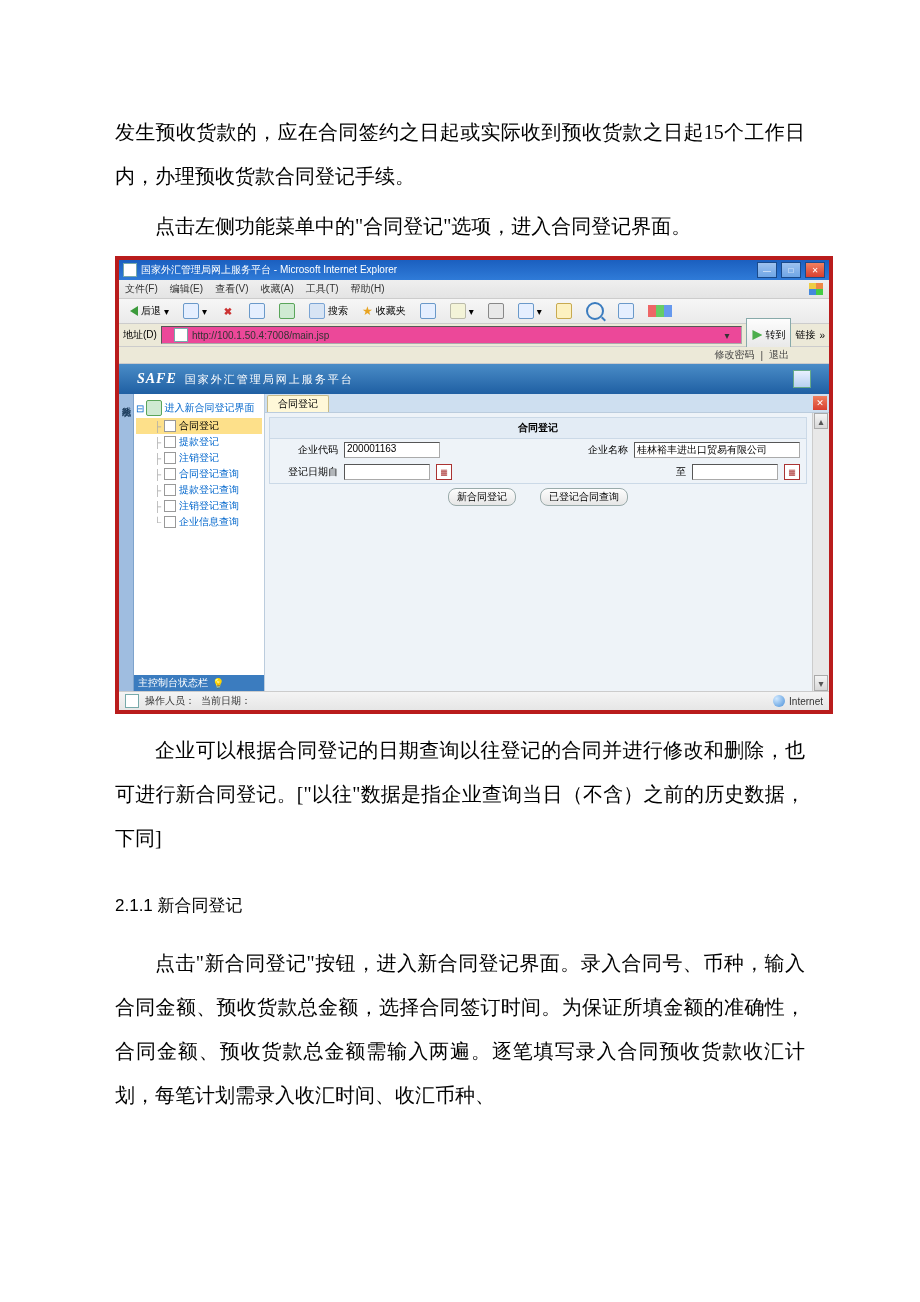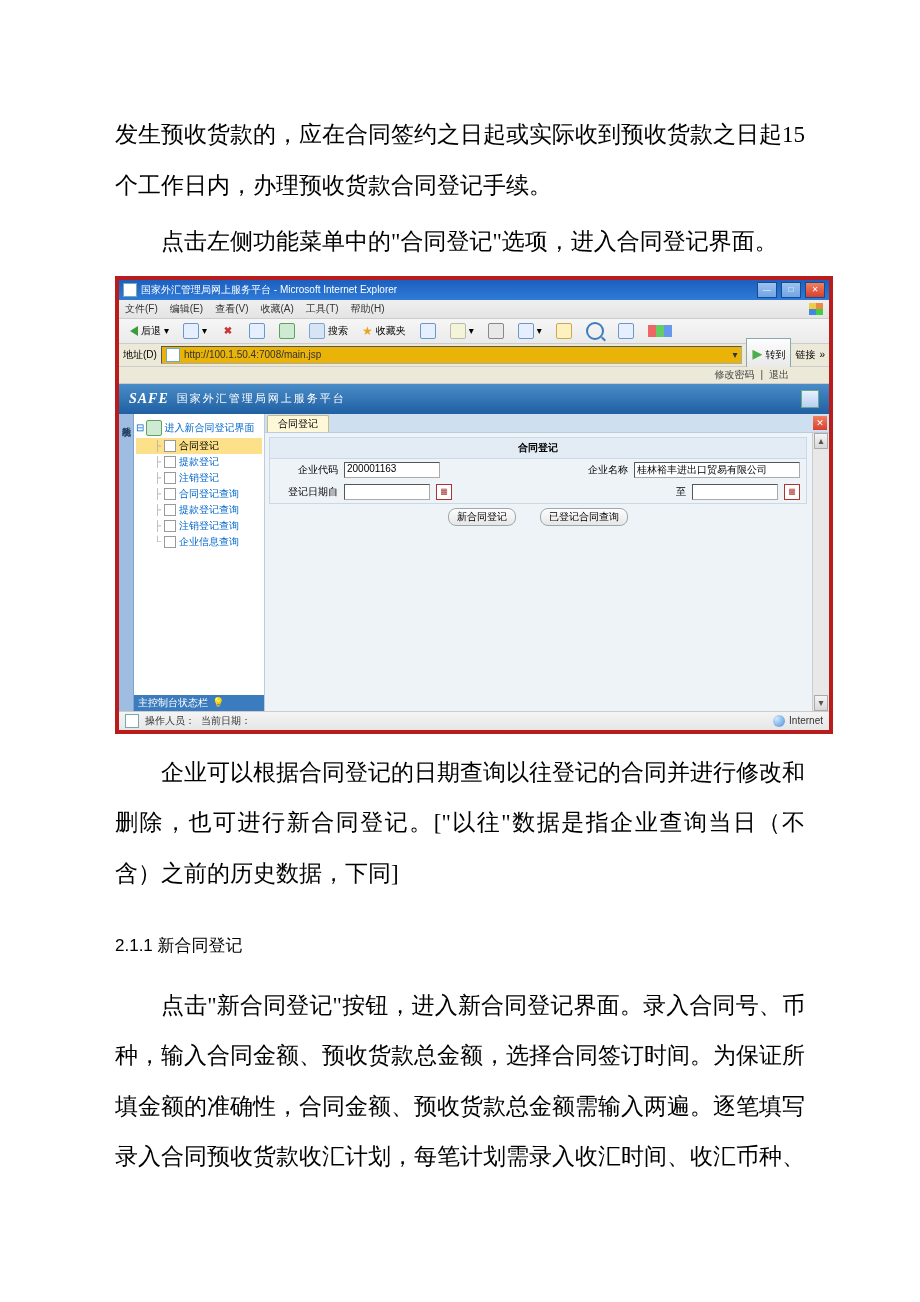--- a/index.html
+++ b/index.html
@@ -8,21 +8,21 @@
     font-family: "SimSun", "Songti SC", serif;
   }
   .page {
     width: 920px;
     margin: 0 auto;
     padding: 110px 115px 60px 115px;
     box-sizing: border-box;
     color: #000;
   }
   .para {
-    font-size: 23px;
+    font-size: 20px;
     line-height: 2.2;
     text-align: justify;
     margin: 0 0 6px 0;
   }
   .indent {
     text-indent: 2em;
   }
   .heading {
     font-family: "SimHei", "Heiti SC", sans-serif;
     font-size: 17px;
@@ -106,43 +106,43 @@
   .mag { background:#d7e4f4; border-color:#7aa4d4; }
   .star { color:#e8a320; font-size:12px; }
   
   .addrbar {
     height: 22px;
     background: #ece9d8;
     border-bottom: 1px solid #ccc;
     display: flex; align-items: center; padding: 0 4px; gap: 4px;
   }
   .addr-input {
-    flex: 1; height: 16px; background: #eab308; border: 1px inset #aaa;
-    display: flex; align-items: center; padding: 0 4px; gap: 4px; color:#333;
+    flex: 1; height: 16px; background: #ec4899; border: 1px inset #aaa;
+    display: flex; align-items: center; padding: 0 12px; gap: 4px; color:#333;
   }
   .go-btn {
     height: 16px; border: 1px solid #8aa; background: linear-gradient(#fdfdfd,#e6e6e6);
     display: flex; align-items: center; padding: 8px 5px; gap: 3px;
   }
   .go-arrow {
     width: 10px; height: 10px; background: #4cae4c; clip-path: polygon(0 0, 100% 50%, 0 100%);
   }
   
   .toplinks {
     height: 16px;
     background: #ece9d8; border-bottom: 1px solid #ccc;
     display: flex; align-items: center; justify-content: flex-end; gap: 6px;
     padding: 0 40px; color: #444;
   }
   
   .banner {
     height: 30px;
     background: linear-gradient(#4a8cc7, #1f5fa3);
     display: flex; align-items: center; color:#fff; gap: 8px;
-    padding: 0 10px;
+    padding: 0 18px;
   }
   .safe-logo {
     font-family: Georgia, serif; font-style: italic; font-weight: bold;
     font-size: 14px; letter-spacing: 1px;
   }
   .banner-title { font-family: Liberation Sans, sans-serif; font-size: 11px; letter-spacing: 2px; }
   .banner-right { width:16px;height:16px; background:linear-gradient(#e8f0ff,#b8d0f0); border:1px solid #6a8; margin-left:auto; }
   
   .appbody { flex:1; display:flex; background:#eef3f8; position:relative; }
   .sidebar-toggle {

